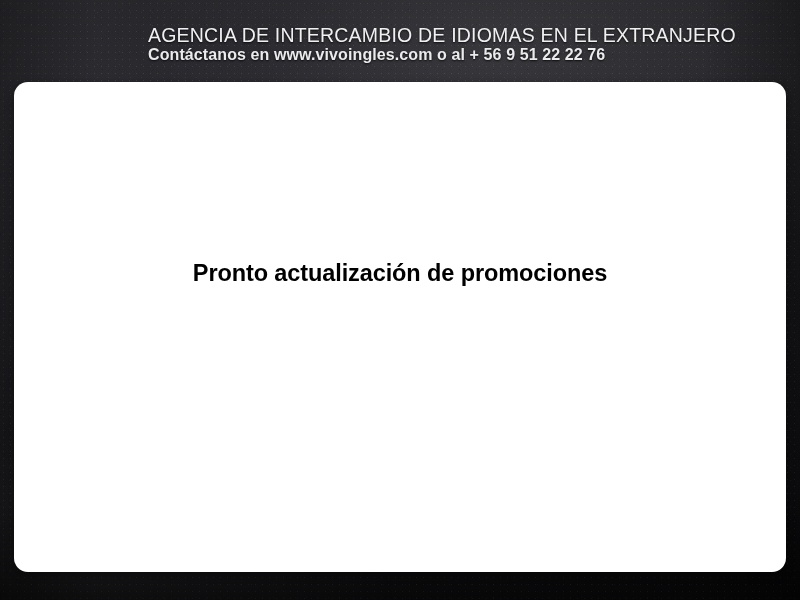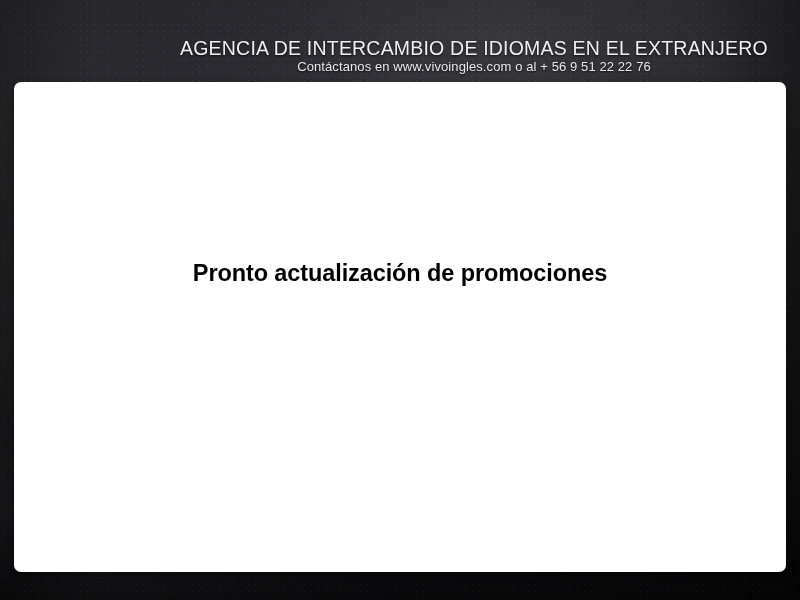--- a/index.html
+++ b/index.html
@@ -75,59 +75,59 @@
     background: radial-gradient(ellipse at 42% 34%, #ffffff 0%, #ffffff 62%, #f2f2f2 86%, #e2e2e2 100%);
     box-shadow: 0 2px 6px rgba(0,0,0,0.55), 0 0 0 1px rgba(255,255,255,0.25) inset;
     overflow: hidden;
   }
   .logo svg { display: block; }
 
   
   .header-text {
     position: absolute;
     left: 148px;
-    top: 16px;
+    top: 4px;
     width: 652px;
     height: 80px;
     display: flex;
     flex-direction: column;
     justify-content: center;
-    align-items: center;
+    align-items: flex-start;
     gap: 0;
   }
   .header-line1 {
     color: #f0f0f2;
     font-size: 19.5px;
     font-weight: 400;
     letter-spacing: 0.2px;
     line-height: 1.15;
     text-align: center;
     white-space: nowrap;
     text-shadow: 0 1px 2px rgba(0,0,0,0.75);
   }
   .header-line2 {
     color: #ebebee;
-    font-size: 13px;
-    font-weight: 400;
+    font-size: 16px;
+    font-weight: 700;
     letter-spacing: 0.1px;
     line-height: 1.15;
     text-align: center;
     white-space: nowrap;
     text-shadow: 0 1px 2px rgba(0,0,0,0.75);
   }
 
   
   .card {
     position: absolute;
     left: 14px;
     top: 82px;
     width: 772px;
     height: 490px;
     background: #ffffff;
-    border-radius: 7px;
+    border-radius: 14px;
     box-shadow: 0 3px 10px rgba(0,0,0,0.45);
     z-index: 2;
     overflow: hidden;
   }
   .card-body {
     position: absolute;
     left: 0;
     top: 0;
     width: 772px;
     height: 490px;

